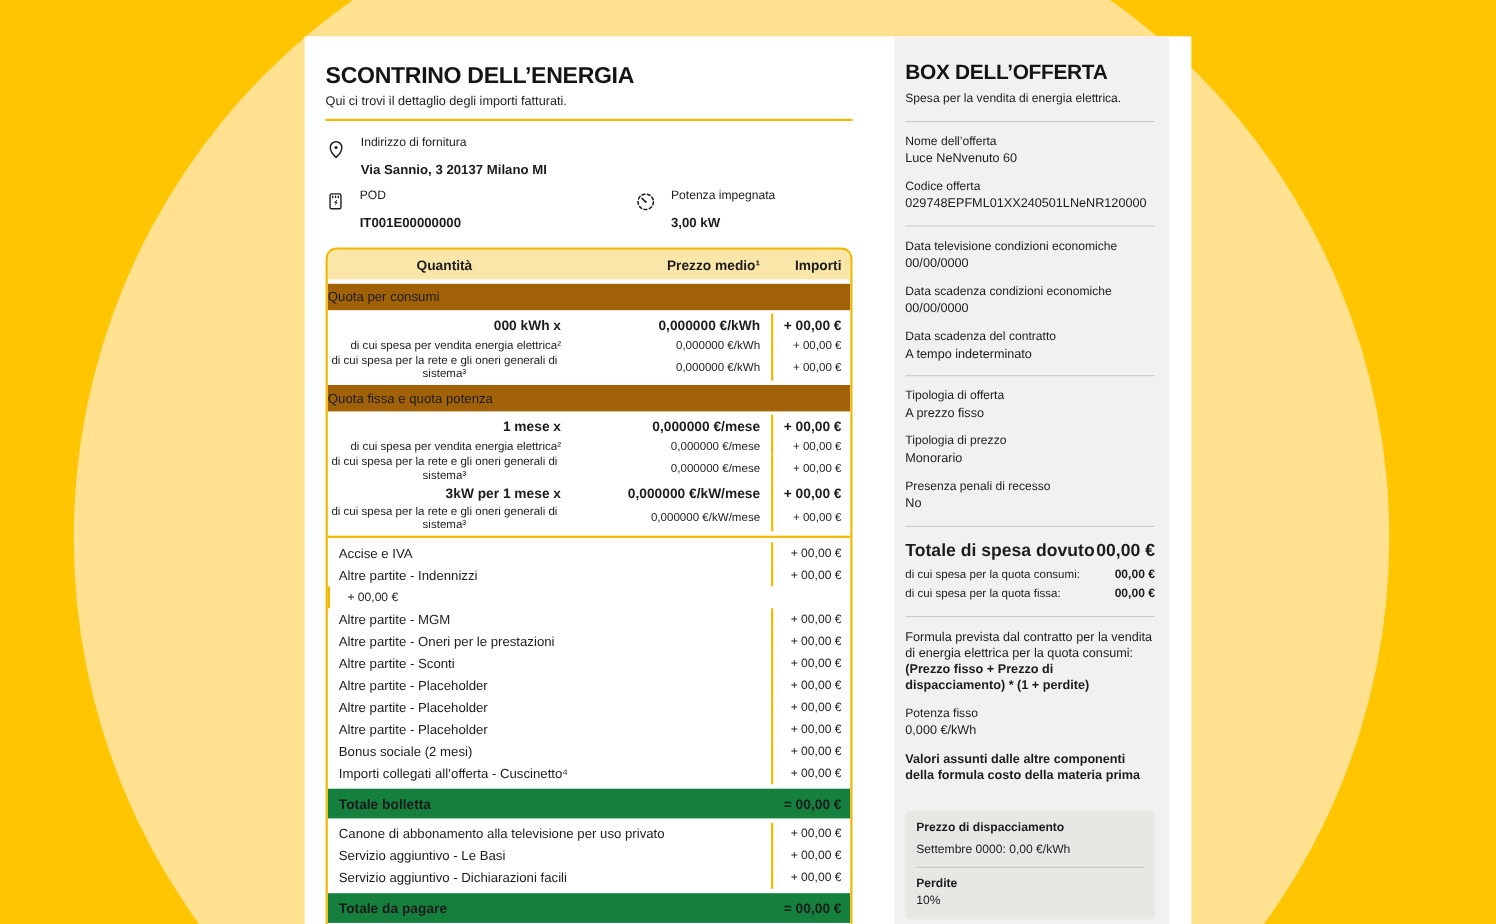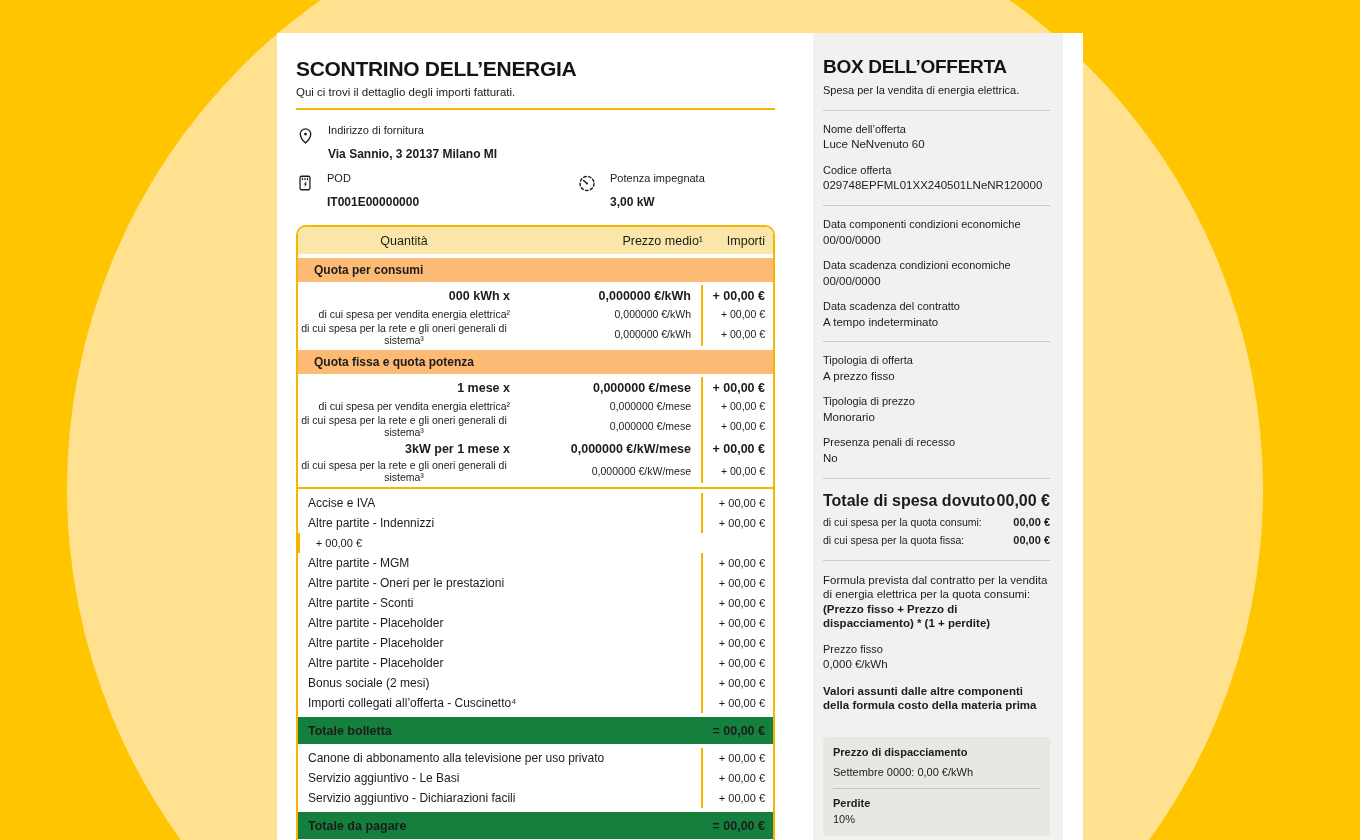--- a/index.html
+++ b/index.html
@@ -39,29 +39,29 @@
     margin-top:16px;
     border:2px solid #F3B700;
     border-radius:10px;
     overflow:hidden;
     padding-bottom:4px;
     background:#fff;
   }
   .thead {
     display:grid; grid-template-columns:212px 191px 1fr;
     background:#FAE6A8; height:27px; align-items:center;
-    font-weight:400; font-size:12.5px;gap:12px;
+    font-weight:700; font-size:12.5px;
   }
   .thead .h1 { text-align:center; }
   .thead .h2 { text-align:right; padding-right:10px; }
   .thead .h3 { text-align:right; padding-right:8px; }
 
   .sec-bar {
-    background:#fdba74; font-weight:700; font-size:12px;
-    padding:5px 16px; margin:4px 0 3px 0;
+    background:#a16207; font-weight:400; font-size:12px;
+    padding:5px 0; margin:4px 0 3px 0;
   }
   .qrow { display:grid; grid-template-columns:212px 191px 1fr; }
   .qrow > div { display:flex; align-items:center; justify-content:flex-end; }
   .qrow .c1 { font-size:10.5px; text-align:center; }
   .qrow .c2 { font-size:10.5px; padding-right:10px; }
   .qrow .c3 { font-size:10.5px; padding-right:8px; border-left:2px solid #F3B700; }
   .qrow { min-height:16px; }
   .qrow.bold { min-height:21px; }
   .qrow.bold .c1, .qrow.bold .c2, .qrow.bold .c3 { font-size:12.5px; font-weight:700; }
 
@@ -293,21 +293,21 @@
       <div class="flbl">Nome dell’offerta</div>
       <div class="fval">Luce NeNvenuto 60</div>
     </div>
     <div class="field">
       <div class="flbl">Codice offerta</div>
       <div class="fval">029748EPFML01XX240501LNeNR120000</div>
     </div>
     <div class="sdiv"></div>
 
     <div class="field">
-      <div class="flbl">Data componenti condizioni economiche</div>
+      <div class="flbl">Data televisione condizioni economiche</div>
       <div class="fval">00/00/0000</div>
     </div>
     <div class="field">
       <div class="flbl">Data scadenza condizioni economiche</div>
       <div class="fval">00/00/0000</div>
     </div>
     <div class="field">
       <div class="flbl">Data scadenza del contratto</div>
       <div class="fval">A tempo indeterminato</div>
     </div>
@@ -342,21 +342,21 @@
       </div>
     </div>
     <div class="sdiv"></div>
 
     <div class="field">
       <div class="formula-intro">Formula prevista dal contratto per la vendita di energia elettrica per la quota consumi:</div>
       <div class="formula-exp">(Prezzo fisso + Prezzo di dispacciamento) * (1 + perdite)</div>
     </div>
 
     <div class="field">
-      <div class="flbl">Prezzo fisso</div>
+      <div class="flbl">Potenza fisso</div>
       <div class="fval">0,000 €/kWh</div>
     </div>
 
     <div class="comp-heading">Valori assunti dalle altre componenti della formula costo della materia prima</div>
 
     <div class="gray-card">
       <div class="gc-title">Prezzo di dispacciamento</div>
       <div class="gc-line">
         <b>Settembre 0000:</b>
         <span>0,00 €/kWh</span>

